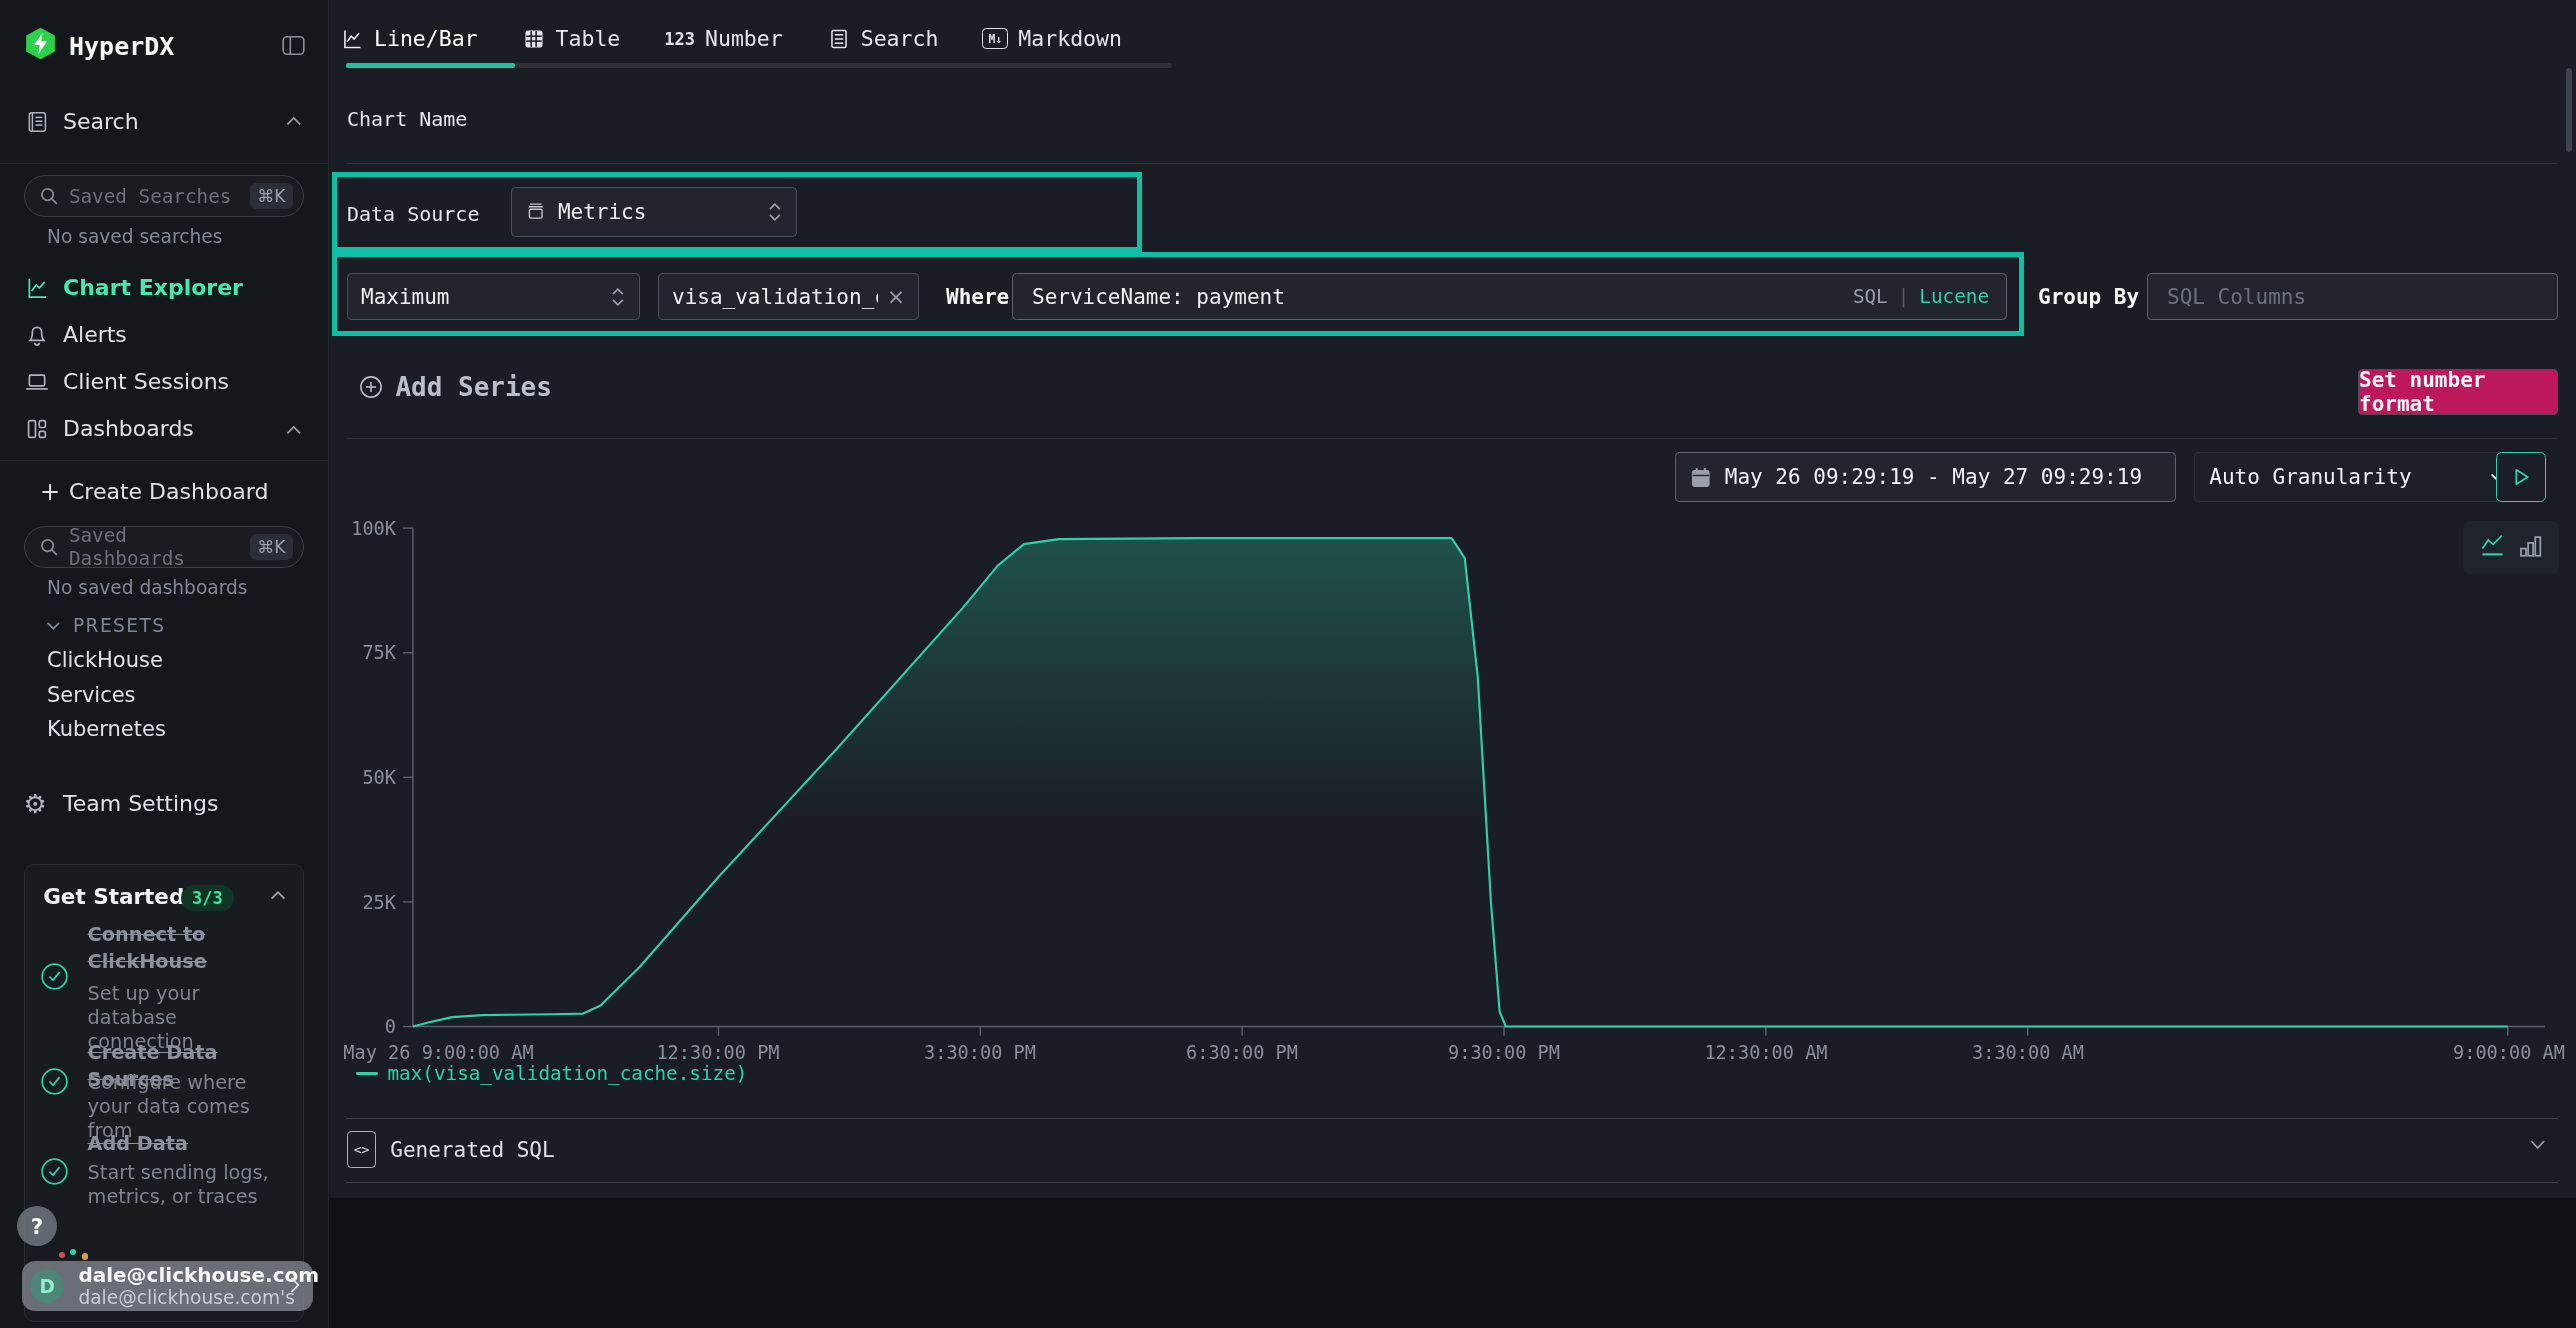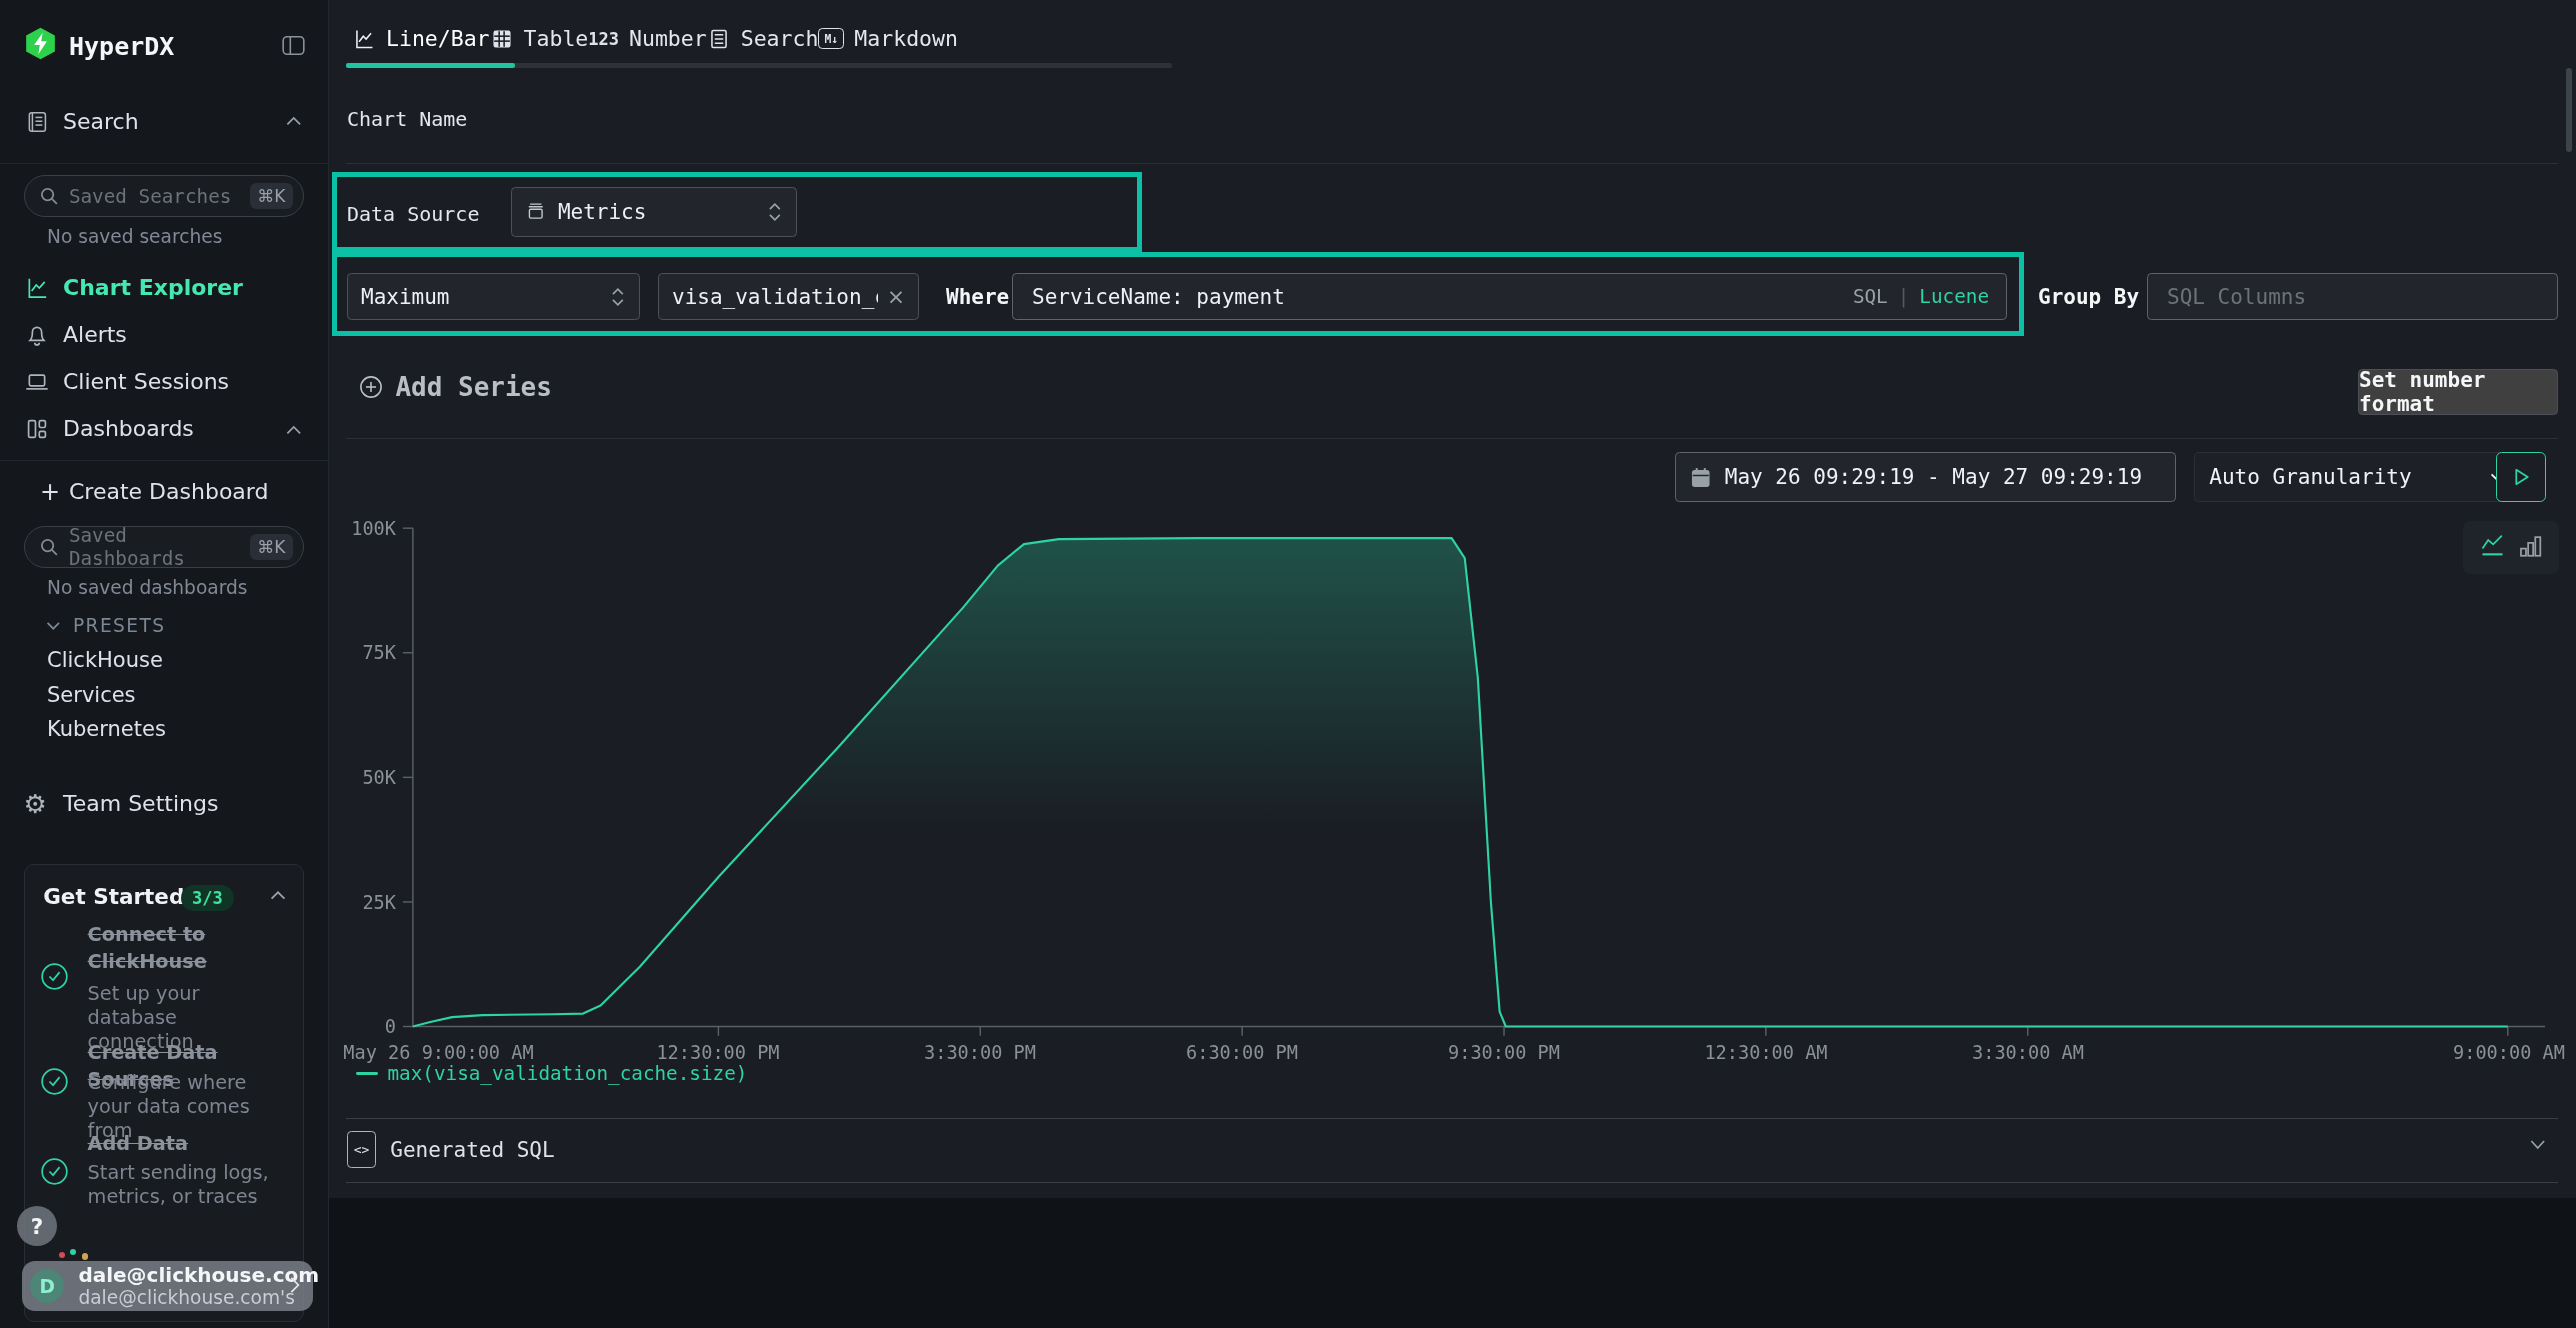--- a/index.html
+++ b/index.html
@@ -212,21 +212,21 @@
         <svg width="15.7" height="24" viewBox="0 0 22 34" fill="none" stroke="currentColor" stroke-width="2.5">
             <polyline points="6,7 16,17 6,27"></polyline>
           </svg>
       </div>
     </div>
   </aside>
 
   <main class="content">
     <div class="panel"></div>
 
-    <div class="abs" style="left:23px;top:17px;display:flex;align-items:center;height:43px;">
+    <div class="abs" style="left:11px;top:17px;display:flex;gap:44px;align-items:center;height:43px;">
       <div class="tab mono">
         <svg width="24" height="24" viewBox="0 0 34 34" fill="none" stroke="#eef0f3" stroke-width="2.2">
             <path d="M7 5 V29 H29"></path>
             <polyline points="10,21 16,13 20,17 27,9"></polyline>
           </svg>
         <span style="color:#ffffff;">Line/Bar</span>
       </div>
       <div class="tab mono">
         <svg width="24" height="24" viewBox="0 0 34 34" fill="none" stroke="#dfe3e9" stroke-width="2.2">
             <rect x="6" y="6" width="22" height="22" rx="2" fill="#dfe3e9"></rect>
@@ -306,21 +306,21 @@
     </div>
 
     <div class="abs" style="left:29px;top:372px;display:flex;align-items:center;gap:11.4px;">
       <svg width="26" height="26" viewBox="0 0 36 36" fill="none" stroke="#b9bfc7" stroke-width="2.2">
           <circle cx="18" cy="18" r="14"></circle>
           <line x1="18" y1="11" x2="18" y2="25"></line>
           <line x1="11" y1="18" x2="25" y2="18"></line>
         </svg>
       <span class="mono" style="font-size:26px;font-weight:bold;color:#b9bfc7;">Add Series</span>
     </div>
-    <div class="abs mono" style="left:2029px;top:369px;width:200px;height:46px;border:0.7px solid #4b5058;border-radius:4.3px;background:#404040;display:flex;align-items:center;justify-content:center;font-size:21px;font-weight:bold;color:#f4f6f8;">Set number format</div>
+    <div class="abs mono" style="left:2029px;top:369px;width:200px;height:46px;border:0.7px solid #4b5058;border-radius:4.3px;background:#be185d;display:flex;align-items:center;justify-content:center;font-size:21px;font-weight:bold;color:#f4f6f8;">Set number format</div>
 
     <div class="divider" style="left:17px;top:438px;width:2212px;"></div>
 
     <div class="input-box" style="left:1346px;top:452px;width:501px;height:50px;border-color:#5f646c;padding:0 14.3px;">
       <svg width="21.5" height="23" viewBox="0 0 32 34" fill="none" stroke="#9aa0a8" stroke-width="2.2">
           <rect x="4" y="7" width="24" height="23" rx="3" fill="#9aa0a8"></rect>
           <line x1="10" y1="3" x2="10" y2="9" stroke="#9aa0a8" stroke-width="3"></line>
           <line x1="22" y1="3" x2="22" y2="9" stroke="#9aa0a8" stroke-width="3"></line>
           <line x1="4" y1="14" x2="28" y2="14" stroke="#22262c"></line>
         </svg>

